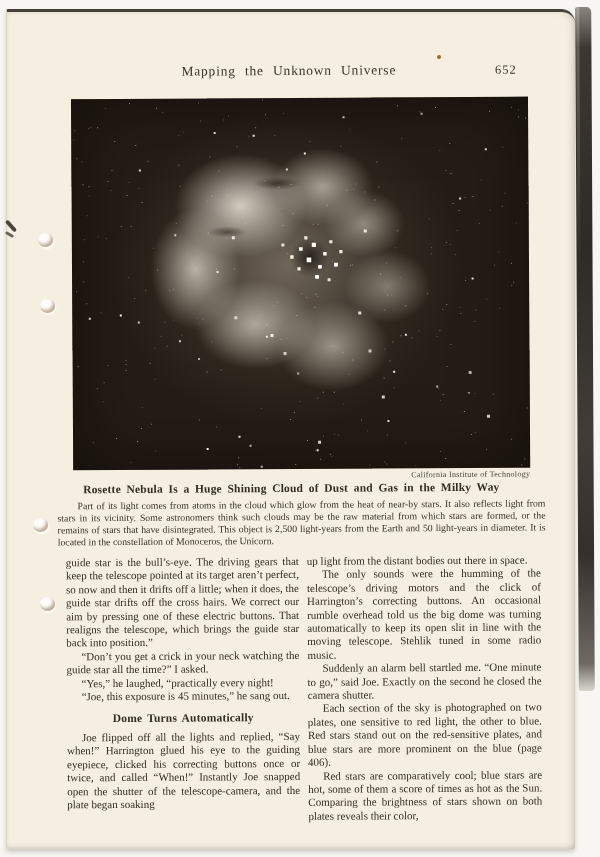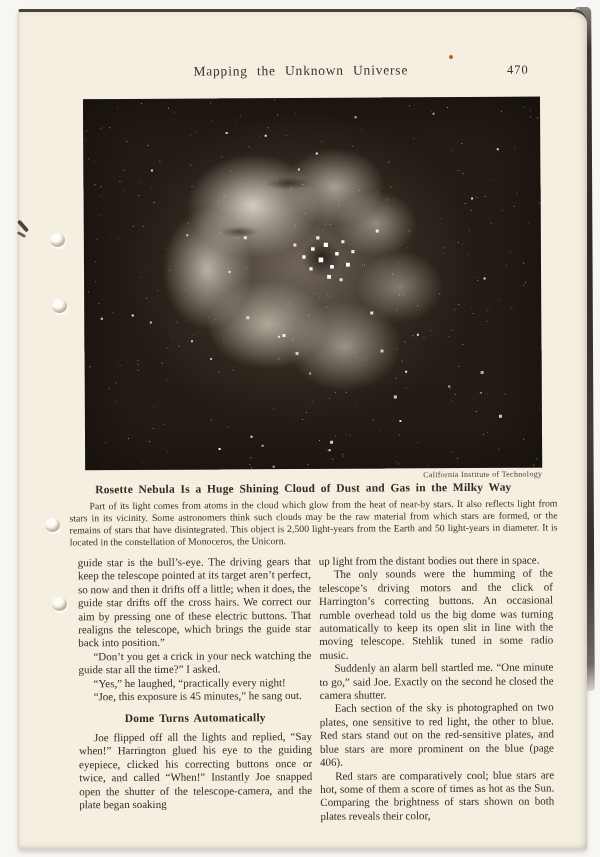--- a/index.html
+++ b/index.html
@@ -6,21 +6,21 @@
   .scene{position:relative;width:600px;height:857px;overflow:hidden;
          font-family:"Liberation Serif","DejaVu Serif",serif;}
   
   .edge-band{position:absolute;left:577px;top:7px;width:16px;height:684px;
              background:linear-gradient(180deg,#8a857e 0%,#3c3731 6%,#2b2username 0,#2e2a25 35%,#413c36 62%,#35302b 80%,#6e6962 96%,#d9d6d0 100%);
              background:linear-gradient(180deg,#8a857e 0%,#3c3731 6%,#2e2a25 35%,#413c36 62%,#35302b 80%,#6e6962 96%,#d9d6d0 100%);
              border-radius:2px 5px 4px 2px;transform:rotate(-0.3deg);}
   .edge-band:after{content:"";position:absolute;left:1px;top:0;width:3px;height:100%;
              background:linear-gradient(180deg,rgba(255,255,255,.25),rgba(255,255,255,0) 40%);}
   
-  .page{position:absolute;left:18px;top:9px;width:568px;height:837px;
+  .page{position:absolute;left:6px;top:9px;width:568px;height:837px;
         background:var(--paper,#f4efe1);
         border-top:3px solid #46413a;border-radius:2px 14px 3px 2px;
         border-left:1px solid #ddd5c3;
         box-shadow:inset -4px 0 8px -4px rgba(95,84,66,.35),
                    inset 0 -3px 6px -3px rgba(120,105,80,.30),
                    0 3px 4px rgba(90,85,75,.25);}
   .content{position:absolute;left:0;top:0;width:100%;height:100%;
            color:var(--ink,#362d23);transform:rotate(-0.35deg);}
   
   .punch-hole{position:absolute;width:15px;height:14px;border-radius:50%;
@@ -93,21 +93,21 @@
     <div class="punch-hole" style="left:33px;top:287px;"></div>
     <div class="punch-hole" style="left:26px;top:506px;"></div>
     <div class="punch-hole" style="left:33px;top:585px;"></div>
     <div class="edge-mark"></div>
     <div class="edge-mark2"></div>
     <div class="speck"></div>
 
     <div class="content">
 
       <div class="runhead">Mapping the Unknown Universe</div>
-      <div class="pagenum">470</div>
+      <div class="pagenum">652</div>
 
       <div class="photo">
         <div class="starfield" id="starfield" style="box-shadow: rgba(231, 223, 209, 0.57) 222px 366px 0px 0px, rgba(231, 223, 209, 0.67) 140px 97px 0px 0px, rgba(231, 223, 209, 0.58) 247px 361px 0px 0px, rgba(231, 223, 209, 0.23) 294px 333px 0px 0px, rgba(231, 223, 209, 0.29) 357px 121px 0px 0px, rgba(249, 245, 237, 0.75) 212px 255px 0px 1px, rgba(231, 223, 209, 0.67) 70px 103px 0px 0px, rgba(231, 223, 209, 0.62) 165px 359px 0px 0px, rgba(249, 245, 237, 0.85) 414px 52px 0px 0.5px, rgba(231, 223, 209, 0.54) 451px 362px 0px 0px, rgba(231, 223, 209, 0.56) 58px 4px 0px 0px, rgba(231, 223, 209, 0.28) 261px 336px 0px 0px, rgba(231, 223, 209, 0.59) 303px 102px 0px 0px, rgba(231, 223, 209, 0.39) 418px 113px 0px 0px, rgba(231, 223, 209, 0.3) 364px 239px 0px 0px, rgba(249, 245, 237, 0.79) 66px 223px 0px 0.5px, rgba(231, 223, 209, 0.41) 162px 170px 0px 0px, rgba(249, 245, 237, 0.86) 68px 71px 0px 0.5px, rgba(231, 223, 209, 0.56) 108px 87px 0px 0px, rgba(231, 223, 209, 0.41) 321px 290px 0px 0px, rgba(231, 223, 209, 0.58) 94px 247px 0px 0px, rgba(231, 223, 209, 0.3) 314px 165px 0px 0px, rgba(231, 223, 209, 0.23) 26px 137px 0px 0px, rgba(231, 223, 209, 0.28) 10px 62px 0px 0px, rgba(231, 223, 209, 0.43) 439px 188px 0px 0px, rgba(231, 223, 209, 0.44) 393px 183px 0px 0px, rgba(231, 223, 209, 0.37) 155px 91px 0px 0px, rgba(249, 245, 237, 0.92) 400px 181px 0px 0.5px, rgba(249, 245, 237, 0.87) 17px 219px 0px 0.5px, rgba(231, 223, 209, 0.63) 320px 244px 0px 0px, rgba(231, 223, 209, 0.53) 207px 89px 0px 0px, rgba(231, 223, 209, 0.37) 73px 191px 0px 0px, rgba(231, 223, 209, 0.63) 255px 107px 0px 0px, rgba(231, 223, 209, 0.25) 188px 217px 0px 0px, rgba(231, 223, 209, 0.42) 82px 249px 0px 0px, rgba(249, 245, 237, 0.82) 246px 344px 0px 1px, rgba(249, 245, 237, 0.83) 215px 71px 0px 0.5px, rgba(231, 223, 209, 0.36) 81px 149px 0px 0px, rgba(231, 223, 209, 0.31) 17px 96px 0px 0px, rgba(231, 223, 209, 0.3) 57px 363px 0px 0px, rgba(231, 223, 209, 0.57) 17px 87px 0px 0px, rgba(231, 223, 209, 0.51) 438px 342px 0px 0px, rgba(231, 223, 209, 0.4) 319px 197px 0px 0px, rgba(231, 223, 209, 0.26) 342px 368px 0px 0px, rgba(231, 223, 209, 0.45) 244px 300px 0px 0px, rgba(231, 223, 209, 0.36) 229px 195px 0px 0px, rgba(231, 223, 209, 0.49) 307px 89px 0px 0px, rgba(231, 223, 209, 0.39) 367px 354px 0px 0px, rgba(231, 223, 209, 0.36) 34px 139px 0px 0px, rgba(249, 245, 237, 0.76) 163px 219px 0px 1px, rgba(231, 223, 209, 0.44) 193px 82px 0px 0px, rgba(231, 223, 209, 0.42) 234px 199px 0px 0px, rgba(231, 223, 209, 0.39) 370px 212px 0px 0px, rgba(231, 223, 209, 0.57) 439px 166px 0px 0px, rgba(231, 223, 209, 0.22) 278px 31px 0px 0px, rgba(231, 223, 209, 0.44) 35px 266px 0px 0px, rgba(231, 223, 209, 0.45) 407px 126px 0px 0px, rgba(249, 245, 237, 0.7) 188px 368px 0px 0.5px, rgba(231, 223, 209, 0.42) 293px 94px 0px 0px, rgba(231, 223, 209, 0.46) 40px 71px 0px 0px, rgba(231, 223, 209, 0.48) 374px 269px 0px 0px, rgba(231, 223, 209, 0.54) 5px 59px 0px 0px, rgba(231, 223, 209, 0.35) 284px 86px 0px 0px, rgba(249, 245, 237, 0.99) 48px 216px 0px 0.5px, rgba(231, 223, 209, 0.36) 92px 223px 0px 0px, rgba(231, 223, 209, 0.39) 143px 328px 0px 0px, rgba(231, 223, 209, 0.34) 157px 17px 0px 0px, rgba(231, 223, 209, 0.38) 250px 338px 0px 0px, rgba(231, 223, 209, 0.23) 67px 89px 0px 0px, rgba(231, 223, 209, 0.36) 130px 220px 0px 0px, rgba(231, 223, 209, 0.35) 444px 126px 0px 0px, rgba(249, 245, 237, 0.71) 364px 289px 0px 0.5px, rgba(231, 223, 209, 0.24) 402px 296px 0px 0px, rgba(231, 223, 209, 0.47) 374px 145px 0px 0px, rgba(231, 223, 209, 0.48) 313px 366px 0px 0px, rgba(231, 223, 209, 0.55) 441px 185px 0px 0px, rgba(231, 223, 209, 0.42) 3px 31px 0px 0px, rgba(231, 223, 209, 0.6) 77px 264px 0px 0px, rgba(231, 223, 209, 0.49) 24px 289px 0px 0px, rgba(231, 223, 209, 0.53) 14px 204px 0px 0px, rgba(231, 223, 209, 0.6) 246px 126px 0px 0px, rgba(231, 223, 209, 0.28) 378px 147px 0px 0px, rgba(231, 223, 209, 0.37) 385px 133px 0px 0px, rgba(249, 245, 237, 0.93) 194px 238px 0px 0.5px, rgba(231, 223, 209, 0.35) 265px 337px 0px 0px, rgba(231, 223, 209, 0.44) 165px 48px 0px 0px, rgba(231, 223, 209, 0.25) 214px 240px 0px 0px, rgba(231, 223, 209, 0.42) 359px 150px 0px 0px, rgba(231, 223, 209, 0.31) 431px 50px 0px 0px, rgba(249, 245, 237, 0.97) 233px 55px 0px 0.5px, rgba(249, 245, 237, 0.98) 134px 350px 0px 0.5px, rgba(231, 223, 209, 0.66) 234px 342px 0px 0px, rgba(231, 223, 209, 0.54) 374px 207px 0px 0px, rgba(231, 223, 209, 0.31) 124px 219px 0px 0px, rgba(231, 223, 209, 0.4) 440px 10px 0px 0px, rgba(231, 223, 209, 0.32) 332px 345px 0px 0px, rgba(231, 223, 209, 0.61) 317px 263px 0px 0px, rgba(231, 223, 209, 0.44) 339px 240px 0px 0px, rgba(231, 223, 209, 0.57) 315px 197px 0px 0px, rgba(231, 223, 209, 0.29) 19px 28px 0px 0px, rgba(231, 223, 209, 0.45) 413px 352px 0px 0px, rgba(231, 223, 209, 0.32) 15px 116px 0px 0px, rgba(231, 223, 209, 0.46) 241px 126px 0px 0px, rgba(231, 223, 209, 0.58) 378px 46px 0px 0px, rgba(231, 223, 209, 0.38) 161px 105px 0px 0px, rgba(249, 245, 237, 0.93) 145px 173px 0px 0.5px, rgba(231, 223, 209, 0.67) 454px 21px 0px 0px, rgba(231, 223, 209, 0.27) 296px 368px 0px 0px, rgba(231, 223, 209, 0.47) 270px 254px 0px 0px, rgba(231, 223, 209, 0.64) 64px 342px 0px 0px, rgba(231, 223, 209, 0.31) 346px 233px 0px 0px, rgba(231, 223, 209, 0.38) 403px 213px 0px 0px, rgba(231, 223, 209, 0.47) 59px 127px 0px 0px, rgba(231, 223, 209, 0.48) 312px 212px 0px 0px, rgba(231, 223, 209, 0.4) 330px 41px 0px 0px, rgba(231, 223, 209, 0.3) 260px 163px 0px 0px, rgba(231, 223, 209, 0.29) 109px 236px 0px 0px, rgba(249, 245, 237, 0.65) 225px 275px 0px 0.5px, rgba(231, 223, 209, 0.48) 242px 209px 0px 0px, rgba(231, 223, 209, 0.24) 2px 40px 0px 0px, rgba(249, 245, 237, 0.86) 388px 101px 0px 0.5px, rgba(231, 223, 209, 0.26) 297px 105px 0px 0px, rgba(249, 245, 237, 0.72) 177px 347px 0px 0.5px, rgba(249, 245, 237, 0.93) 244px 352px 0px 0.5px, rgba(231, 223, 209, 0.6) 43px 42px 0px 0px, rgba(231, 223, 209, 0.4) 97px 191px 0px 0px, rgba(231, 223, 209, 0.27) 276px 276px 0px 0px, rgba(249, 245, 237, 0.93) 166px 338px 0px 0.5px, rgba(231, 223, 209, 0.24) 328px 180px 0px 0px, rgba(231, 223, 209, 0.29) 39px 91px 0px 0px, rgba(249, 245, 237, 0.93) 333px 237px 0px 0.5px, rgba(231, 223, 209, 0.64) 5px 267px 0px 0px, rgba(249, 245, 237, 0.82) 310px 299px 0px 1px, rgba(231, 223, 209, 0.22) 101px 221px 0px 0px, rgba(231, 223, 209, 0.29) 177px 38px 0px 0px, rgba(231, 223, 209, 0.48) 104px 124px 0px 0px, rgba(231, 223, 209, 0.53) 144px 170px 0px 0px, rgba(231, 223, 209, 0.32) 152px 21px 0px 0px, rgba(231, 223, 209, 0.42) 53px 261px 0px 0px, rgba(231, 223, 209, 0.4) 120px 165px 0px 0px, rgba(231, 223, 209, 0.47) 402px 224px 0px 0px, rgba(231, 223, 209, 0.51) 53px 265px 0px 0px, rgba(231, 223, 209, 0.57) 448px 368px 0px 0px, rgba(231, 223, 209, 0.35) 422px 168px 0px 0px, rgba(231, 223, 209, 0.27) 259px 248px 0px 0px, rgba(231, 223, 209, 0.5) 280px 167px 0px 0px, rgba(231, 223, 209, 0.67) 26px 28px 0px 0px, rgba(231, 223, 209, 0.36) 258px 358px 0px 0px, rgba(231, 223, 209, 0.51) 126px 321px 0px 0px, rgba(231, 223, 209, 0.51) 398px 337px 0px 0px, rgba(231, 223, 209, 0.34) 433px 96px 0px 0px, rgba(231, 223, 209, 0.32) 107px 36px 0px 0px, rgba(231, 223, 209, 0.32) 203px 37px 0px 0px, rgba(231, 223, 209, 0.58) 280px 262px 0px 0px, rgba(231, 223, 209, 0.3) 135px 102px 0px 0px, rgba(231, 223, 209, 0.64) 305px 64px 0px 0px, rgba(231, 223, 209, 0.55) 447px 20px 0px 0px, rgba(231, 223, 209, 0.41) 374px 73px 0px 0px, rgba(231, 223, 209, 0.64) 11px 85px 0px 0px, rgba(231, 223, 209, 0.5) 278px 167px 0px 0px, rgba(231, 223, 209, 0.38) 201px 207px 0px 0px, rgba(231, 223, 209, 0.38) 20px 343px 0px 0px, rgba(231, 223, 209, 0.64) 184px 29px 0px 0px, rgba(231, 223, 209, 0.51) 107px 66px 0px 0px, rgba(231, 223, 209, 0.56) 311px 280px 0px 0px, rgba(231, 223, 209, 0.6) 224px 217px 0px 0px, rgba(249, 245, 237, 0.98) 321px 274px 0px 0.5px, rgba(231, 223, 209, 0.25) 210px 110px 0px 0px, rgba(249, 245, 237, 0.68) 397px 275px 0px 1px, rgba(231, 223, 209, 0.45) 173px 125px 0px 0px, rgba(231, 223, 209, 0.48) 208px 241px 0px 0px, rgba(231, 223, 209, 0.57) 326px 8px 0px 0px, rgba(231, 223, 209, 0.61) 211px 127px 0px 0px, rgba(231, 223, 209, 0.43) 154px 139px 0px 0px, rgba(249, 245, 237, 0.79) 107px 242px 0px 0.5px, rgba(231, 223, 209, 0.24) 367px 303px 0px 0px, rgba(249, 245, 237, 0.82) 415px 319px 0px 1px, rgba(231, 223, 209, 0.61) 401px 99px 0px 0px, rgba(231, 223, 209, 0.61) 325px 133px 0px 0px, rgba(231, 223, 209, 0.26) 426px 155px 0px 0px, rgba(231, 223, 209, 0.46) 367px 233px 0px 0px, rgba(231, 223, 209, 0.23) 270px 306px 0px 0px, rgba(231, 223, 209, 0.37) 427px 211px 0px 0px, rgba(231, 223, 209, 0.64) 333px 208px 0px 0px, rgba(231, 223, 209, 0.47) 85px 171px 0px 0px, rgba(231, 223, 209, 0.66) 364px 10px 0px 0px, rgba(231, 223, 209, 0.65) 396px 296px 0px 0px, rgba(231, 223, 209, 0.52) 166px 369px 0px 0px, rgba(249, 245, 237, 0.87) 287px 215px 0px 1px, rgba(231, 223, 209, 0.4) 312px 251px 0px 0px, rgba(231, 223, 209, 0.24) 393px 180px 0px 0px, rgba(231, 223, 209, 0.25) 368px 53px 0px 0px, rgba(231, 223, 209, 0.35) 205px 204px 0px 0px, rgba(231, 223, 209, 0.25) 215px 155px 0px 0px, rgba(231, 223, 209, 0.4) 11px 182px 0px 0px, rgba(231, 223, 209, 0.4) 454px 311px 0px 0px, rgba(231, 223, 209, 0.52) 53px 271px 0px 0px, rgba(231, 223, 209, 0.56) 43px 339px 0px 0px, rgba(249, 245, 237, 0.91) 293px 133px 0px 1px, rgba(231, 223, 209, 0.32) 82px 352px 0px 0px, rgba(231, 223, 209, 0.57) 379px 76px 0px 0px, rgba(231, 223, 209, 0.48) 62px 199px 0px 0px, rgba(231, 223, 209, 0.3) 242px 352px 0px 0px, rgba(231, 223, 209, 0.61) 136px 134px 0px 0px, rgba(231, 223, 209, 0.62) 64px 46px 0px 0px, rgba(231, 223, 209, 0.3) 402px 335px 0px 0px, rgba(249, 245, 237, 0.94) 199px 237px 0px 1px, rgba(231, 223, 209, 0.62) 372px 361px 0px 0px, rgba(231, 223, 209, 0.55) 134px 273px 0px 0px, rgba(231, 223, 209, 0.47) 127px 4px 0px 0px, rgba(249, 245, 237, 0.96) 182px 37px 0px 0.5px, rgba(231, 223, 209, 0.54) 194px 16px 0px 0px, rgba(249, 245, 237, 0.76) 103px 136px 0px 0.5px, rgba(231, 223, 209, 0.26) 323px 150px 0px 0px, rgba(231, 223, 209, 0.56) 328px 238px 0px 0px, rgba(231, 223, 209, 0.29) 409px 83px 0px 0px, rgba(231, 223, 209, 0.43) 155px 97px 0px 0px, rgba(231, 223, 209, 0.41) 314px 337px 0px 0px, rgba(231, 223, 209, 0.23) 57px 83px 0px 0px, rgba(231, 223, 209, 0.3) 227px 303px 0px 0px, rgba(231, 223, 209, 0.45) 4px 192px 0px 0px, rgba(231, 223, 209, 0.27) 34px 9px 0px 0px, rgba(231, 223, 209, 0.65) 219px 86px 0px 0px, rgba(231, 223, 209, 0.45) 388px 216px 0px 0px, rgba(231, 223, 209, 0.48) 31px 283px 0px 0px, rgba(231, 223, 209, 0.25) 282px 91px 0px 0px, rgba(231, 223, 209, 0.39) 393px 100px 0px 0px, rgba(231, 223, 209, 0.22) 69px 308px 0px 0px, rgba(231, 223, 209, 0.66) 261px 294px 0px 0px, rgba(231, 223, 209, 0.33) 91px 13px 0px 0px, rgba(249, 245, 237, 0.89) 315px 323px 0px 0.5px, rgba(249, 245, 237, 0.85) 143px 34px 0px 0.5px, rgba(231, 223, 209, 0.63) 250px 294px 0px 0px, rgba(231, 223, 209, 0.64) 194px 226px 0px 0px, rgba(231, 223, 209, 0.31) 414px 202px 0px 0px, rgba(231, 223, 209, 0.53) 148px 271px 0px 0px, rgba(231, 223, 209, 0.3) 238px 43px 0px 0px, rgba(231, 223, 209, 0.47) 288px 322px 0px 0px, rgba(231, 223, 209, 0.28) 387px 210px 0px 0px, rgba(231, 223, 209, 0.53) 243px 196px 0px 0px, rgba(231, 223, 209, 0.58) 308px 176px 0px 0px, rgba(231, 223, 209, 0.32) 311px 364px 0px 0px, rgba(249, 245, 237, 0.65) 350px 16px 0px 0.5px, rgba(231, 223, 209, 0.64) 395px 295px 0px 0px, rgba(231, 223, 209, 0.38) 101px 190px 0px 0px, rgba(231, 223, 209, 0.38) 17px 29px 0px 0px, rgba(231, 223, 209, 0.63) 391px 314px 0px 0px, rgba(231, 223, 209, 0.4) 161px 138px 0px 0px, rgba(231, 223, 209, 0.55) 221px 115px 0px 0px, rgba(231, 223, 209, 0.58) 355px 196px 0px 0px, rgba(231, 223, 209, 0.22) 16px 366px 0px 0px, rgba(231, 223, 209, 0.34) 188px 310px 0px 0px, rgba(231, 223, 209, 0.64) 164px 366px 0px 0px, rgba(249, 245, 237, 0.89) 161px 139px 0px 1px, rgba(231, 223, 209, 0.55) 378px 247px 0px 0px, rgba(231, 223, 209, 0.54) 76px 62px 0px 0px, rgba(231, 223, 209, 0.35) 28px 213px 0px 0px, rgba(231, 223, 209, 0.37) 139px 243px 0px 0px, rgba(231, 223, 209, 0.53) 370px 297px 0px 0px, rgba(231, 223, 209, 0.64) 418px 14px 0px 0px, rgba(231, 223, 209, 0.45) 269px 48px 0px 0px, rgba(231, 223, 209, 0.3) 82px 280px 0px 0px, rgba(249, 245, 237, 0.73) 297px 253px 0px 1px, rgba(231, 223, 209, 0.38) 12px 140px 0px 0px, rgba(231, 223, 209, 0.34) 359px 156px 0px 0px, rgba(231, 223, 209, 0.28) 212px 15px 0px 0px, rgba(231, 223, 209, 0.58) 257px 356px 0px 0px, rgba(231, 223, 209, 0.63) 194px 260px 0px 0px, rgba(249, 245, 237, 0.76) 272px 19px 0px 0.5px, rgba(231, 223, 209, 0.53) 68px 329px 0px 0px, rgba(231, 223, 209, 0.43) 191px 1px 0px 0px, rgba(249, 245, 237, 0.67) 126px 260px 0px 0.5px, rgba(231, 223, 209, 0.38) 129px 22px 0px 0px, rgba(231, 223, 209, 0.26) 383px 157px 0px 0px, rgba(231, 223, 209, 0.26) 56px 178px 0px 0px, rgba(231, 223, 209, 0.47) 455px 106px 0px 0px, rgba(231, 223, 209, 0.64) 396px 295px 0px 0px, rgba(231, 223, 209, 0.57) 221px 314px 0px 0px, rgba(231, 223, 209, 0.54) 430px 109px 0px 0px, rgba(231, 223, 209, 0.57) 387px 113px 0px 0px, rgba(231, 223, 209, 0.31) 88px 237px 0px 0px, rgba(231, 223, 209, 0.4) 245px 198px 0px 0px, rgba(231, 223, 209, 0.29) 30px 302px 0px 0px, rgba(231, 223, 209, 0.38) 11px 162px 0px 0px, rgba(231, 223, 209, 0.59) 381px 106px 0px 0px, rgba(231, 223, 209, 0.5) 138px 58px 0px 0px, rgba(231, 223, 209, 0.42) 147px 72px 0px 0px, rgba(231, 223, 209, 0.47) 420px 297px 0px 0px, rgba(231, 223, 209, 0.31) 447px 13px 0px 0px, rgba(231, 223, 209, 0.29) 112px 33px 0px 0px, rgba(231, 223, 209, 0.46) 78px 325px 0px 0px, rgba(231, 223, 209, 0.29) 348px 14px 0px 0px, rgba(231, 223, 209, 0.6) 55px 96px 0px 0px, rgba(231, 223, 209, 0.34) 365px 291px 0px 0px, rgba(231, 223, 209, 0.5) 49px 127px 0px 0px, rgba(231, 223, 209, 0.52) 36px 82px 0px 0px, rgba(231, 223, 209, 0.58) 217px 321px 0px 0px, rgba(231, 223, 209, 0.24) 127px 224px 0px 0px, rgba(231, 223, 209, 0.67) 85px 9px 0px 0px, rgba(231, 223, 209, 0.65) 275px 92px 0px 0px;"></div>
         <div class="cluster"></div>
       </div>
 
       <div class="credit">California Institute of Technology</div>
       <div class="cap-title">Rosette Nebula Is a Huge Shining Cloud of Dust and Gas in the Milky Way</div>
       <div class="cap-body">Part of its light comes from atoms in the cloud which glow from the heat of near-by stars.  It also reflects light from stars in its vicinity.  Some astronomers think such clouds may be the raw material from which stars are formed, or the remains of stars that have disintegrated.  This object is 2,500 light-years from the Earth and 50 light-years in diameter.  It is located in the constellation of Monoceros, the Unicorn.</div>
 

